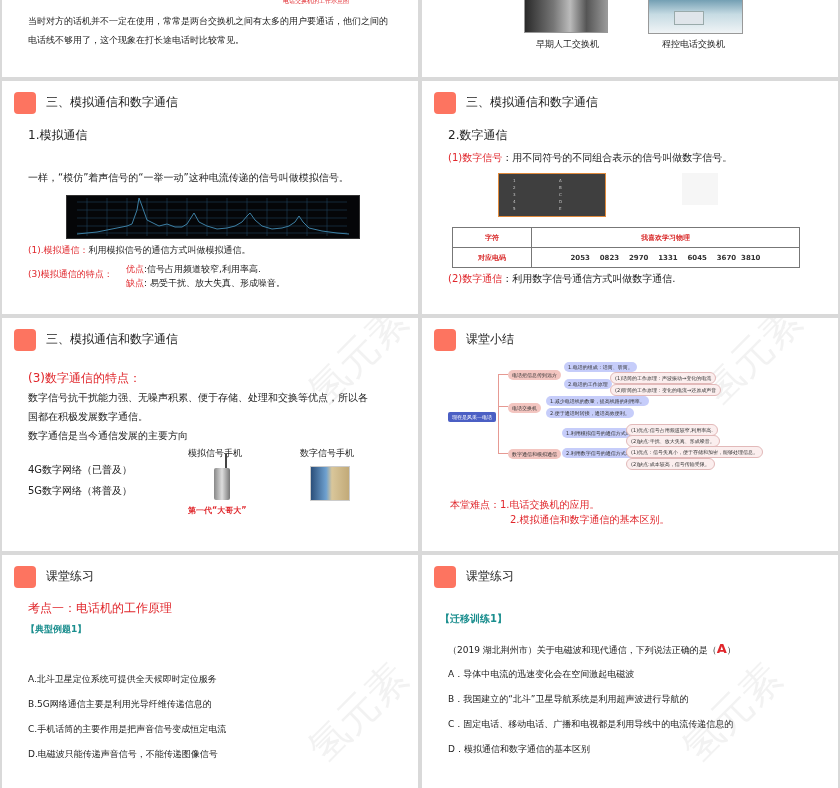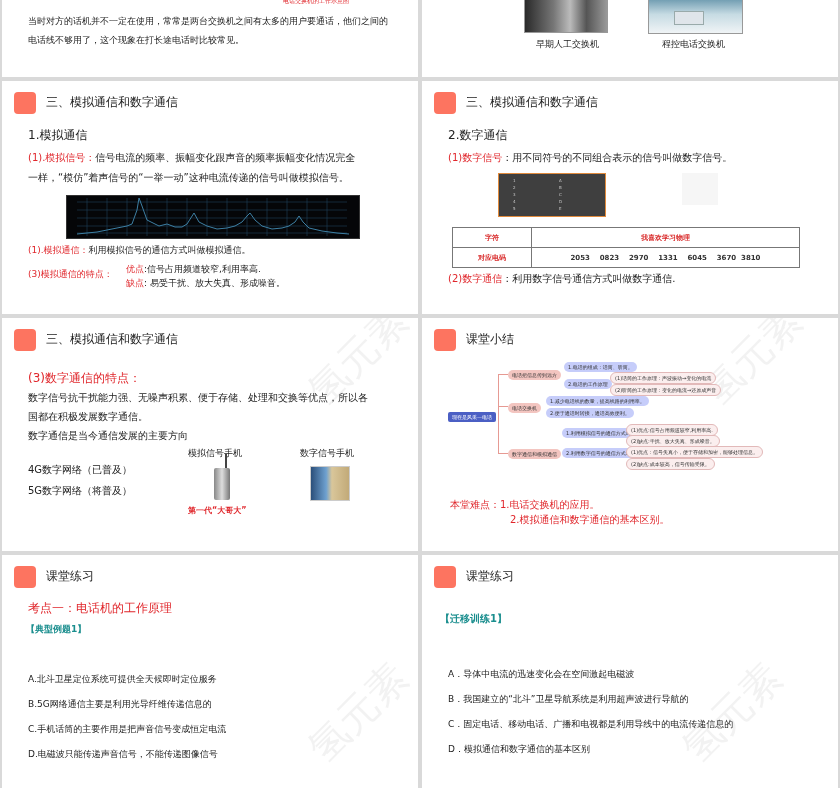--- a/index.html
+++ b/index.html
@@ -83,23 +83,20 @@
   <div class="photo" style="left:226px;top:0px;width:93px;height:34px;background:linear-gradient(180deg,#6e9bb0,#c6dbe3 45%,#f0f4f6);">
     <div style="position:absolute;left:25px;top:12px;width:28px;height:12px;background:#dfe5ea;border:1px solid #9aa;"></div>
   </div>
   <div class="abs t9" style="left:240px;top:40px;">程控电话交换机</div>
 </div>
 
 <div class="slide s2">
   <div class="hdr-sq"></div>
   <div class="hdr-title">三、模拟通信和数字通信</div>
   <div class="abs t12" style="left:26px;top:46px;">1.模拟通信</div>
-  <div class="abs t10" style="left:26px;top:70px;">
-    <span class="red">(1).模拟信号：</span><span>信号电流的频率、振幅变化跟声音的频率振幅变化情况完全</span>
-  </div>
   <div class="abs t10" style="left:26px;top:90px;">一样，“模仿”着声信号的“一举一动”这种电流传递的信号叫做模拟信号。</div>
   <div class="wave">
     <svg width="292" height="42" viewBox="0 0 292 42">
       <g stroke="#1f3f5a" stroke-width="0.6">
         <line x1="10" y1="6" x2="280" y2="6"></line>
           <line x1="10" y1="14" x2="280" y2="14"></line>
         <line x1="10" y1="22" x2="280" y2="22"></line>
           <line x1="10" y1="30" x2="280" y2="30"></line>
         <line x1="10" y1="37" x2="280" y2="37"></line>
         <line x1="20" y1="2" x2="20" y2="40"></line>
@@ -233,17 +230,20 @@
   <div class="abs t9" style="left:26px;top:143px;">B.5G网络通信主要是利用光导纤维传递信息的</div>
   <div class="abs t9" style="left:26px;top:168px;">C.手机话筒的主要作用是把声音信号变成恒定电流</div>
   <div class="abs t9" style="left:26px;top:193px;">D.电磁波只能传递声音信号，不能传递图像信号</div>
 </div>
 
 <div class="slide s7">
   <div class="hdr-sq"></div>
   <div class="hdr-title">课堂练习</div>
   <div class="watermark" style="left:250px;top:130px;">氢元素</div>
   <div class="abs t10 teal bold" style="left:18px;top:57px;">【迁移训练1】</div>
+  <div class="abs t9" style="left:26px;top:86px;">
+    <span>（2019 湖北荆州市）关于电磁波和现代通信，下列说法正确的是（</span><span class="red bold" style="font-size:13px;">A</span><span>）</span>
+  </div>
   <div class="abs t9" style="left:26px;top:113px;">A．导体中电流的迅速变化会在空间激起电磁波</div>
   <div class="abs t9" style="left:26px;top:138px;">B．我国建立的“北斗”卫星导航系统是利用超声波进行导航的</div>
   <div class="abs t9" style="left:26px;top:163px;">C．固定电话、移动电话、广播和电视都是利用导线中的电流传递信息的</div>
   <div class="abs t9" style="left:26px;top:188px;">D．模拟通信和数字通信的基本区别</div>
 </div>
 
 </body></html>

